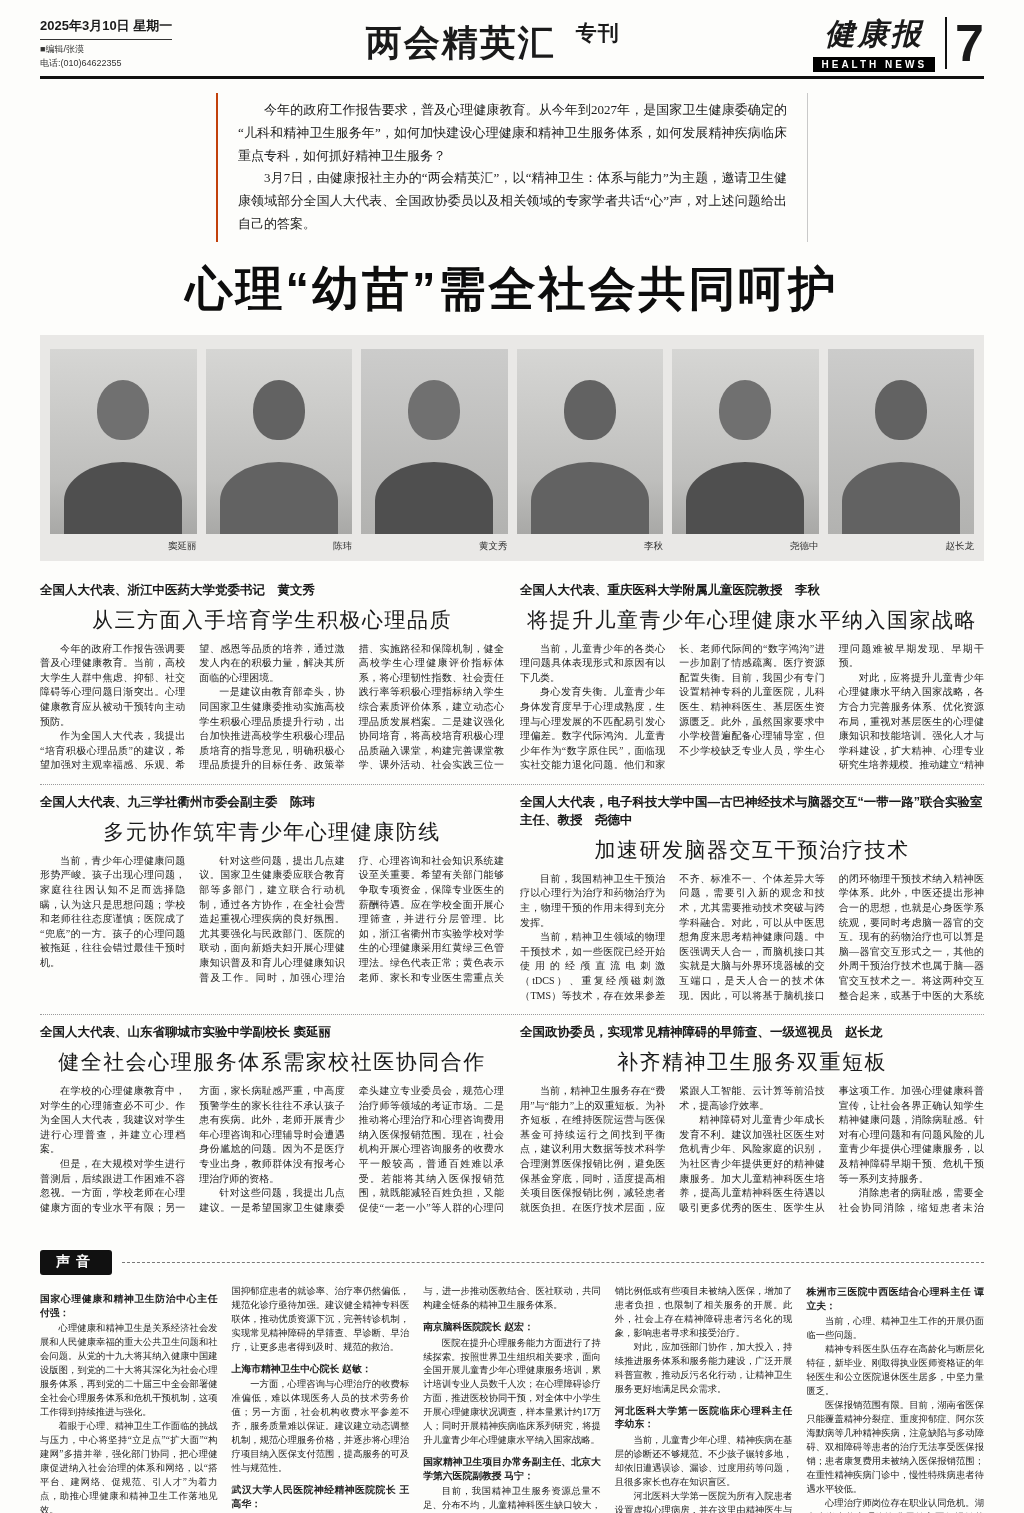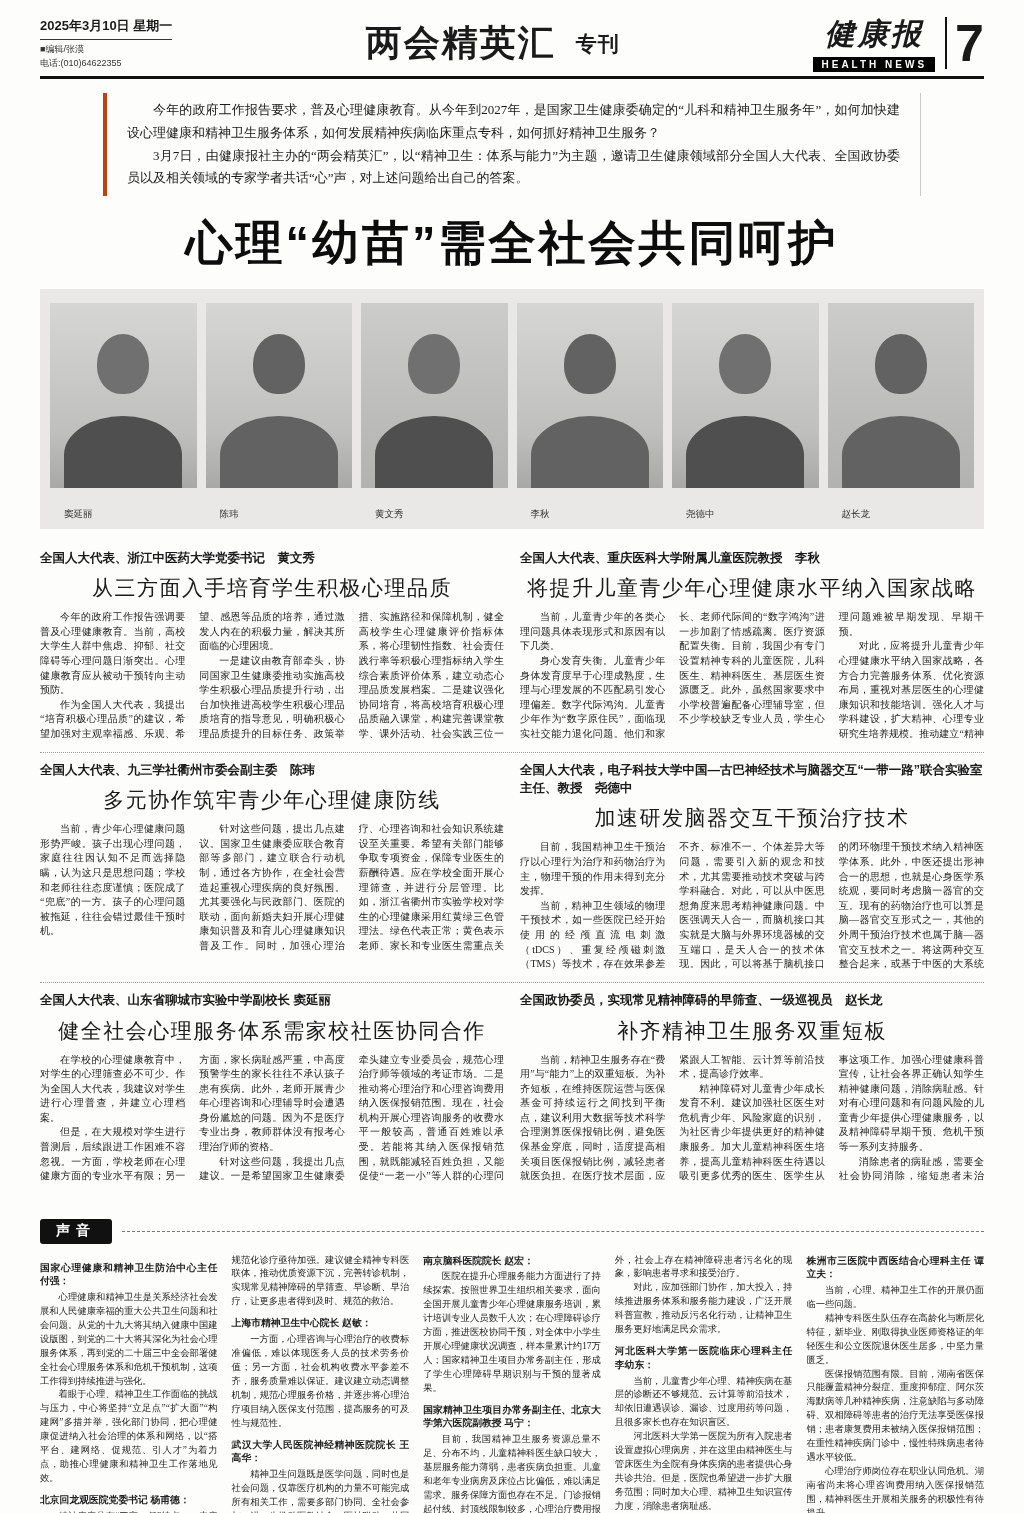--- a/index.html
+++ b/index.html
@@ -8,45 +8,45 @@
     width:1024px; height:1513px; margin:0 auto; background:#fdfdfb;
     color:#1a1a1a; position:relative; overflow:hidden;
     font-family:"Liberation Serif","DejaVu Serif",serif;
     padding:0 40px;
   }
   
   .masthead { display:flex; align-items:flex-end; justify-content:space-between; padding-top:22px; height:76px; }
   .mh-left { font-family:"Liberation Sans","DejaVu Sans",sans-serif; padding-bottom:6px; }
   .mh-date { font-size:13px; font-weight:bold; border-bottom:1px solid #333; padding-bottom:4px; margin-bottom:3px; }
   .mh-meta { font-size:9px; color:#333; line-height:1.5; }
-  .mh-center { font-family:"Liberation Sans","DejaVu Sans",sans-serif; display:flex; align-items:center; gap:20px; padding-bottom:8px; }
+  .mh-center { font-family:"Liberation Sans","DejaVu Sans",sans-serif; display:flex; align-items:flex-start; gap:20px; padding-bottom:8px; }
   .mh-title { font-size:36px; font-weight:900; letter-spacing:2px; }
   .mh-sub { font-size:21px; font-weight:600; letter-spacing:1px; }
   .mh-right { display:flex; align-items:center; gap:10px; padding-bottom:4px; }
   .brand { text-align:center; }
   .brand-cn { font-size:30px; font-weight:bold; font-style:italic; font-family:Liberation Sans, sans-serif; letter-spacing:3px; }
   .brand-en { margin-top:2px; background:#000000; color:#fff; font-family:"Liberation Sans","DejaVu Sans",sans-serif; font-size:10px; font-weight:bold; letter-spacing:3px; padding:2px 8px; }
   .pageno-wrap { display:flex; align-items:stretch; gap:8px; }
   .pageno-bar { width:2px; background:#111; }
   .pageno { font-family:"Liberation Sans","DejaVu Sans",sans-serif; font-size:52px; font-weight:900; line-height:1; }
   .rule-thick { border:none; border-top:3px solid #111; }
   
-  .intro { width:818px; margin:14px auto 0; border-left:4px solid #c2410c; border-right:1px solid #c9c9c9; padding:6px 20px; }
+  .intro { width:592px; margin:14px auto 0; border-left:2px solid #c2410c; border-right:1px solid #c9c9c9; padding:6px 20px; }
   .intro p { font-size:13px; line-height:1.75; text-align:justify; text-indent:2em; }
   
   .banner { text-align:center; font-family:"Liberation Sans","DejaVu Sans",sans-serif; font-size:47px; font-weight:900; letter-spacing:3px; margin:16px 0 14px; color:#0d0d0d; }
   
   .photo-panel { background:#e9e8e6; padding:14px 10px 8px; }
   .photo-row { display:flex; gap:9px; }
   .photo { flex:1; height:185px; position:relative; overflow:hidden; background:linear-gradient(180deg,#d6d6d4 0%,#bfbfbd 70%,#a8a8a6 100%); }
   .photo::before { content:""; position:absolute; top:17%; left:50%; transform:translateX(-50%); width:52px; height:60px; border-radius:50% 50% 46% 46%; background:#707070; }
   .photo::after  { content:""; position:absolute; bottom:-6px; left:50%; transform:translateX(-50%); width:118px; height:78px; border-radius:55% 55% 0 0; background:#4f4f4f; }
   .photo:nth-child(2n)::before, .photo:nth-child(2n)::after { background:#626262; }
   .photo:nth-child(3n) { background:linear-gradient(180deg,#cccccb,#b2b2b0); }
-  .caption-row { display:flex; gap:9px; margin-top:20px; }
+  .caption-row { display:flex; gap:9px; margin-top:6px;text-align:right; }
   .caption { flex:1; font-size:9.5px; color:#333; padding-left:14px; font-family:"Liberation Sans","DejaVu Sans",sans-serif; }
   
   .articles { margin-top:12px; }
   .art-row { display:flex; gap:16px; padding:8px 0 10px; }
   .art-row + .art-row { border-top:1px dotted #9a9a9a; }
   .article { flex:1; min-width:0; }
   .kicker { font-family:"Liberation Sans","DejaVu Sans",sans-serif; font-size:12.5px; font-weight:bold; line-height:1.45; }
   .headline { text-align:center; font-size:21px; letter-spacing:1.5px; font-weight:500; margin:7px 0 8px; font-family:"Liberation Serif","DejaVu Serif",serif; }
   .body-cols { column-count:3; column-gap:14px; height:132px; overflow:hidden; font-size:10px; line-height:1.46; text-align:justify; color:#222; }
   .body-cols p { text-indent:2em; }
@@ -183,26 +183,26 @@
         <h4>国家心理健康和精神卫生防治中心主任 付强：</h4>
         <p>心理健康和精神卫生是关系经济社会发展和人民健康幸福的重大公共卫生问题和社会问题。从党的十九大将其纳入健康中国建设版图，到党的二十大将其深化为社会心理服务体系，再到党的二十届三中全会部署健全社会心理服务体系和危机干预机制，这项工作得到持续推进与强化。</p>
         <p>着眼于心理、精神卫生工作面临的挑战与压力，中心将坚持“立足点”“扩大面”“构建网”多措并举，强化部门协同，把心理健康促进纳入社会治理的体系和网络，以“搭平台、建网络、促规范、引人才”为着力点，助推心理健康和精神卫生工作落地见效。</p>
         <h4>北京回龙观医院党委书记 杨甫德：</h4>
         <p>精神疾病具有“三高一低”特点——患病率高、复发率高、自杀率高，治疗率低。我国抑郁症患者的就诊率、治疗率仍然偏低，规范化诊疗亟待加强。建议健全精神专科医联体，推动优质资源下沉，完善转诊机制，实现常见精神障碍的早筛查、早诊断、早治疗，让更多患者得到及时、规范的救治。</p>
         <h4>上海市精神卫生中心院长 赵敏：</h4>
         <p>一方面，心理咨询与心理治疗的收费标准偏低，难以体现医务人员的技术劳务价值；另一方面，社会机构收费水平参差不齐，服务质量难以保证。建议建立动态调整机制，规范心理服务价格，并逐步将心理治疗项目纳入医保支付范围，提高服务的可及性与规范性。</p>
         <h4>武汉大学人民医院神经精神医院院长 王高华：</h4>
         <p>精神卫生问题既是医学问题，同时也是社会问题，仅靠医疗机构的力量不可能完成所有相关工作，需要多部门协同、全社会参与，进一步推动医教结合、医社联动，共同构建全链条的精神卫生服务体系。</p>
         <h4>南京脑科医院院长 赵宏：</h4>
-        <p>医院在提升心理服务能力方面进行了持续探索。按照世界卫生组织相关要求，面向全国开展儿童青少年心理健康服务培训，累计培训专业人员数千人次；在心理障碍诊疗方面，推进医校协同干预，对全体中小学生开展心理健康状况调查，样本量累计约17万人；国家精神卫生项目办常务副主任，形成了学生心理障碍早期识别与干预的显著成果。</p>
+        <p>医院在提升心理服务能力方面进行了持续探索。按照世界卫生组织相关要求，面向全国开展儿童青少年心理健康服务培训，累计培训专业人员数千人次；在心理障碍诊疗方面，推进医校协同干预，对全体中小学生开展心理健康状况调查，样本量累计约17万人；同时开展精神疾病临床系列研究，将提升儿童青少年心理健康水平纳入国家战略。</p>
         <h4>国家精神卫生项目办常务副主任、北京大学第六医院副教授 马宁：</h4>
         <p>目前，我国精神卫生服务资源总量不足、分布不均，儿童精神科医生缺口较大，基层服务能力薄弱，患者疾病负担重。儿童和老年专业病房及床位占比偏低，难以满足需求。服务保障方面也存在不足。门诊报销起付线、封顶线限制较多，心理治疗费用报销比例低或有些项目未被纳入医保，增加了患者负担，也限制了相关服务的开展。此外，社会上存在精神障碍患者污名化的现象，影响患者寻求和接受治疗。</p>
         <p>对此，应加强部门协作，加大投入，持续推进服务体系和服务能力建设，广泛开展科普宣教，推动反污名化行动，让精神卫生服务更好地满足民众需求。</p>
         <h4>河北医科大学第一医院临床心理科主任 李幼东：</h4>
-        <p>当前，儿童青少年心理、精神疾病在基层的诊断还不够规范。云计算等前沿技术，却依旧遭遇误诊、漏诊、过度用药等问题，且很多家长也存在知识盲区。</p>
+        <p>当前，儿童青少年心理、精神疾病在基层的诊断还不够规范。不少孩子辗转多地，却依旧遭遇误诊、漏诊、过度用药等问题，且很多家长也存在知识盲区。</p>
         <p>河北医科大学第一医院为所有入院患者设置虚拟心理病房，并在这里由精神医生与管床医生为全院有身体疾病的患者提供心身共诊共治。但是，医院也希望进一步扩大服务范围；同时加大心理、精神卫生知识宣传力度，消除患者病耻感。</p>
         <h4>株洲市三医院中西医结合心理科主任 谭立夫：</h4>
         <p>当前，心理、精神卫生工作的开展仍面临一些问题。</p>
         <p>精神专科医生队伍存在高龄化与断层化特征，新毕业、刚取得执业医师资格证的年轻医生和公立医院退休医生居多，中坚力量匮乏。</p>
         <p>医保报销范围有限。目前，湖南省医保只能覆盖精神分裂症、重度抑郁症、阿尔茨海默病等几种精神疾病，注意缺陷与多动障碍、双相障碍等患者的治疗无法享受医保报销；患者康复费用未被纳入医保报销范围；在重性精神疾病门诊中，慢性特殊病患者待遇水平较低。</p>
         <p>心理治疗师岗位存在职业认同危机。湖南省尚未将心理咨询费用纳入医保报销范围，精神科医生开展相关服务的积极性有待提升。</p>
       </div>
 
   </div>
 

